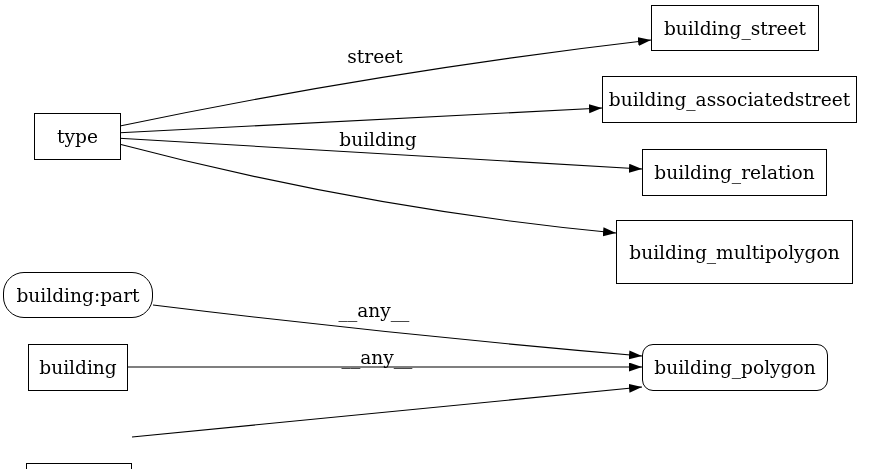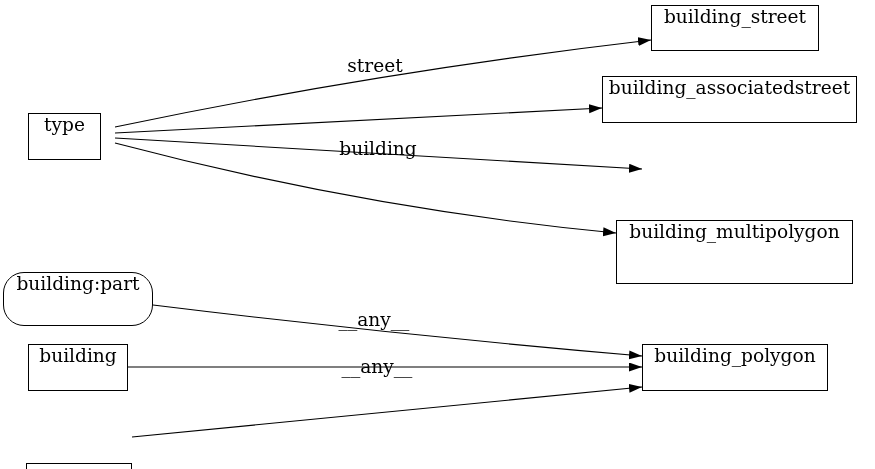--- a/index.html
+++ b/index.html
@@ -21,44 +21,44 @@
     fill: none;
     stroke: #000000;
     stroke-width: 1.1;
   }
   .node {
     position: absolute;
     box-sizing: border-box;
     border: 1px solid #000000;
     background: #ffffff;
     display: flex;
+    align-items: center;
     justify-content: center;
     font-size: 18.6px;
     white-space: nowrap;
   }
   .elabel {
     position: absolute;
     transform: translate(-50%, -50%);
     font-size: 18.6px;
     line-height: 20px;
     white-space: pre;
     text-align: center;
     display: block;
-    margin-top: 9px;
   }
   
-  #n-type            { left: 28px;  top: 113px; width: 73px;  height: 47px; }
+  #n-type            { left: 34px;  top: 113px; width: 87px;  height: 47px; }
   #n-street          { left: 651px; top: 5px;   width: 168px; height: 46px; }
   #n-assoc           { left: 602px; top: 76px;  width: 255px; height: 47px; }
   #n-relation        { left: 642px; top: 149px; width: 185px; height: 47px; }
   #n-multipolygon    { left: 616px; top: 220px; width: 237px; height: 64px; }
-  #n-buildingpart    { left: 3px;   top: 272px; width: 150px; height: 54px; border-radius: 21px; }
+  #n-buildingpart    { left: 3px;   top: 272px; width: 150px; height: 46px; border-radius: 21px; }
   #n-building        { left: 28px;  top: 344px; width: 100px; height: 47px; }
   #n-aeroway         { left: 26px;  top: 416px; width: 106px; height: 46px; margin-top: 47px; }
-  #n-polygon         { left: 642px; top: 344px; width: 186px; height: 47px; }
+  #n-polygon         { left: 642px; top: 344px; width: 186px; height: 47px; border-radius: 11px; }
   
   #el-0 { left: 375px; top: 57px; }
   #el-1 { left: 377px; top: 106px; }
   #el-2 { left: 378px; top: 140px; }
   #el-3 { left: 377px; top: 172px; }
   #el-4 { left: 374px; top: 311px; }
   #el-5 { left: 377px; top: 358px; }
   #el-6 { left: 377px; top: 392px; }
 </style>
 </head>
@@ -83,20 +83,23 @@
 
   <div class="node" id="n-type">
     <span>type</span>
   </div>
   <div class="node" id="n-street">
     <span>building_street</span>
   </div>
   <div class="node" id="n-assoc">
     <span>building_associatedstreet</span>
   </div>
+  <div class="node" id="n-relation">
+    <span>building_relation</span>
+  </div>
   <div class="node" id="n-multipolygon">
     <span>building_multipolygon</span>
   </div>
   <div class="node" id="n-buildingpart">
     <span>building:part</span>
   </div>
   <div class="node" id="n-building">
     <span>building</span>
   </div>
   <div class="node" id="n-aeroway">

